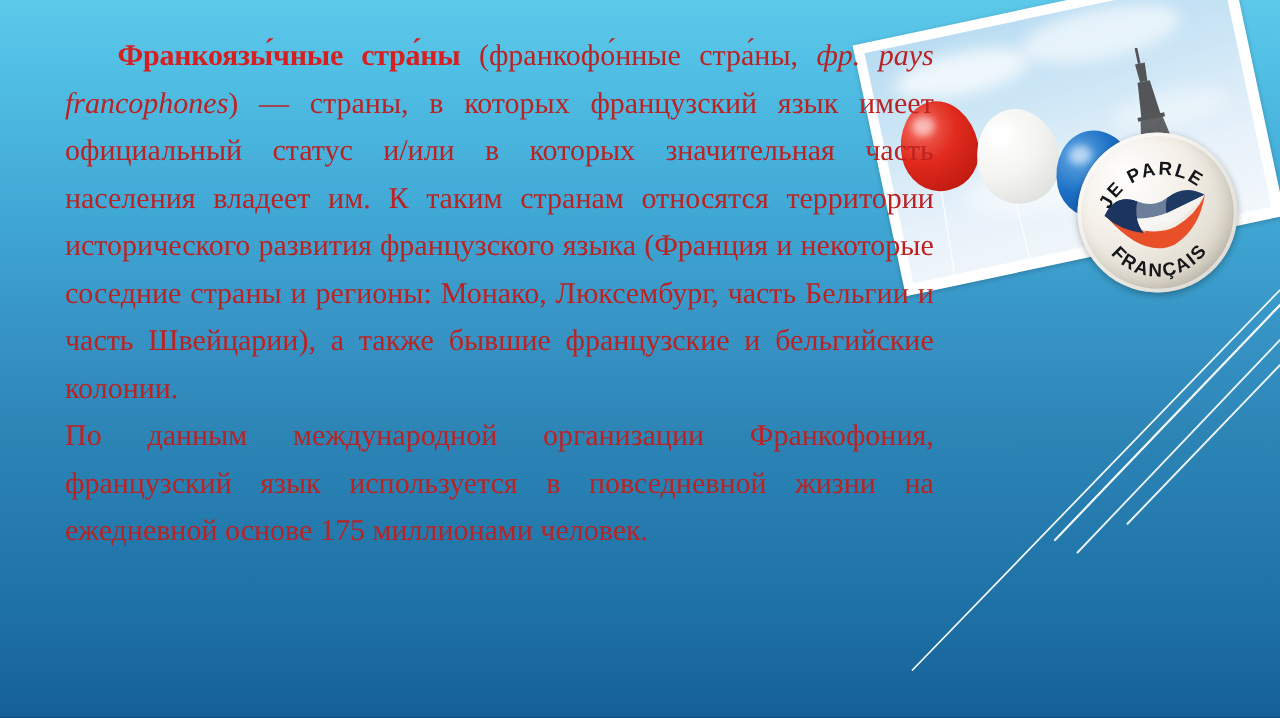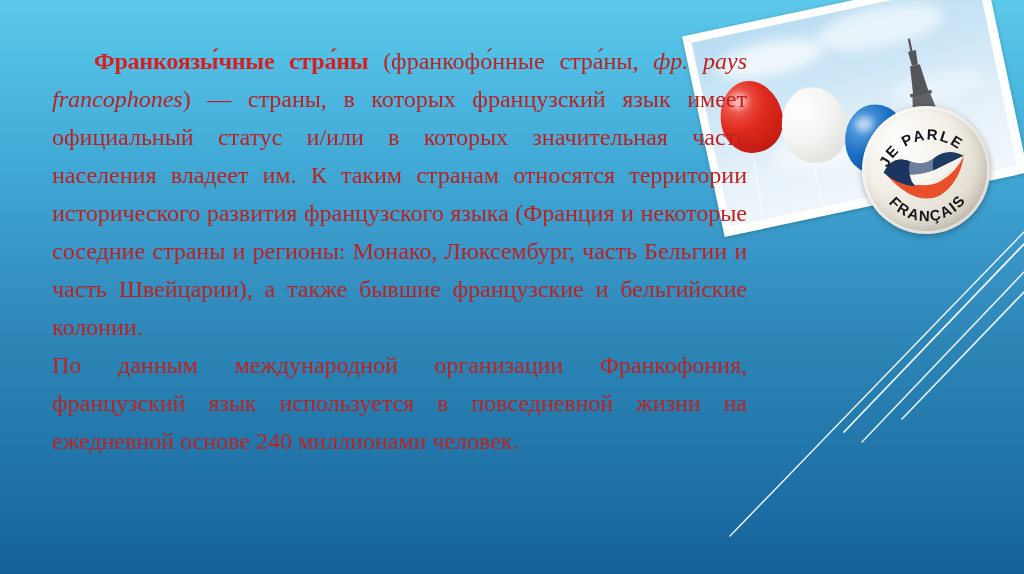--- a/index.html
+++ b/index.html
@@ -134,21 +134,21 @@
       inset 0 0 0 3px rgba(255,255,255,0.55),
       inset -4px -6px 14px rgba(0,0,0,0.16);
     transform: rotate(-8deg);
   }
   .badge-svg { position: absolute; inset: 0; width: 100%; height: 100%; }
 
   
   .text-block {
     position: absolute;
     left: 52px;
-    top: 42px;
+    top: 26px;
     width: 695px;
     color: #bb2222;
     font-size: 24px;
     line-height: 38px;
     text-align: justify;
     text-justify: inter-word;
   }
   .text-block p { margin: 0; }
   .para-1 { text-indent: 42px; }
   .para-2 { text-align: justify; }
@@ -244,16 +244,16 @@
         <textPath href="#arcTop" startOffset="52%" text-anchor="middle">JE PARLE</textPath>
       </text>
       <text font-family="Liberation Sans, sans-serif" font-size="15" font-weight="600" fill="#15151a" letter-spacing="1.6">
         <textPath href="#arcBottom" startOffset="50%" text-anchor="middle">FRANÇAIS</textPath>
       </text>
     </svg>
   </div>
 
   <div class="text-block">
     <p class="para-1"><span class="lead">Франкоязы́чные стра́ны</span><span> (франкофо́нные стра́ны, </span><span class="fr-italic">фр. pays francophones</span><span>) — страны, в которых французский язык имеет официальный статус и/или в которых значительная часть населения владеет им. К таким странам относятся территории исторического развития французского языка (Франция и некоторые соседние страны и регионы: Монако, Люксембург, часть Бельгии и часть Швейцарии), а также бывшие французские и бельгийские колонии.</span></p>
-    <p class="para-2">По данным международной организации Франкофония, французский язык используется в повседневной жизни на ежедневной основе 240 миллионами человек.</p>
+    <p class="para-2">По данным международной организации Франкофония, французский язык используется в повседневной жизни на ежедневной основе 175 миллионами человек.</p>
   </div>
 
 </div>
 
 </body></html>

